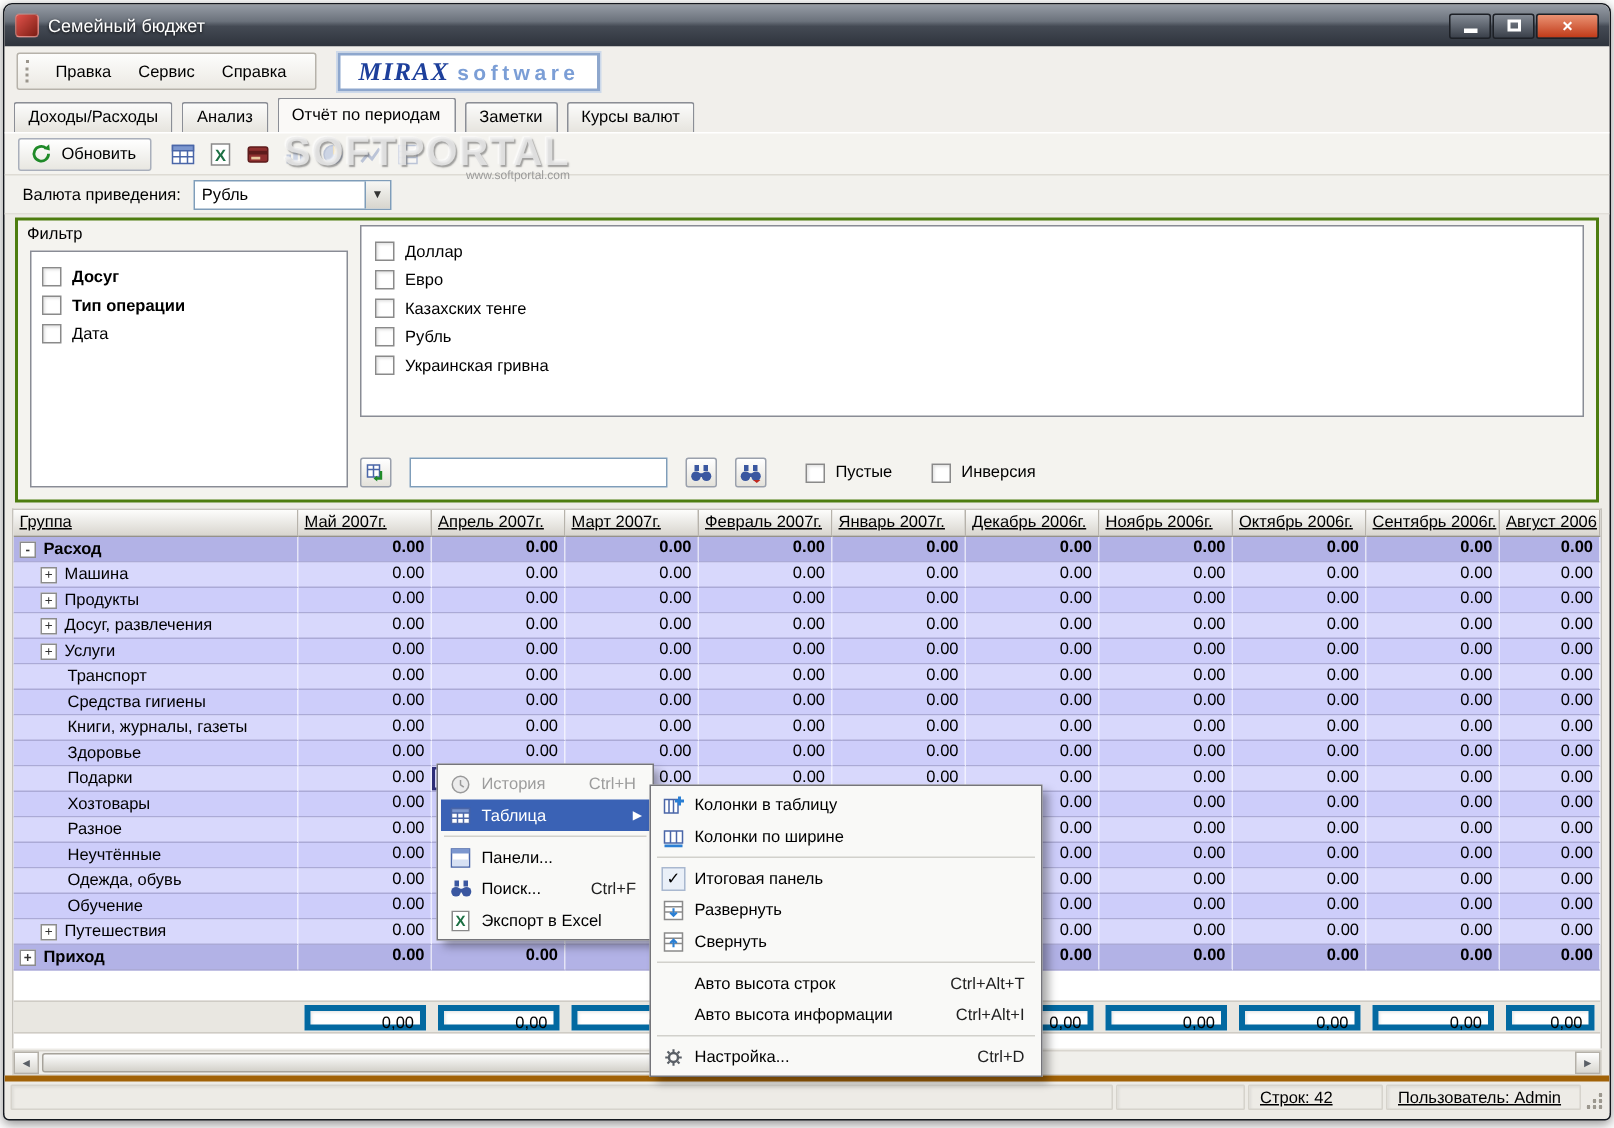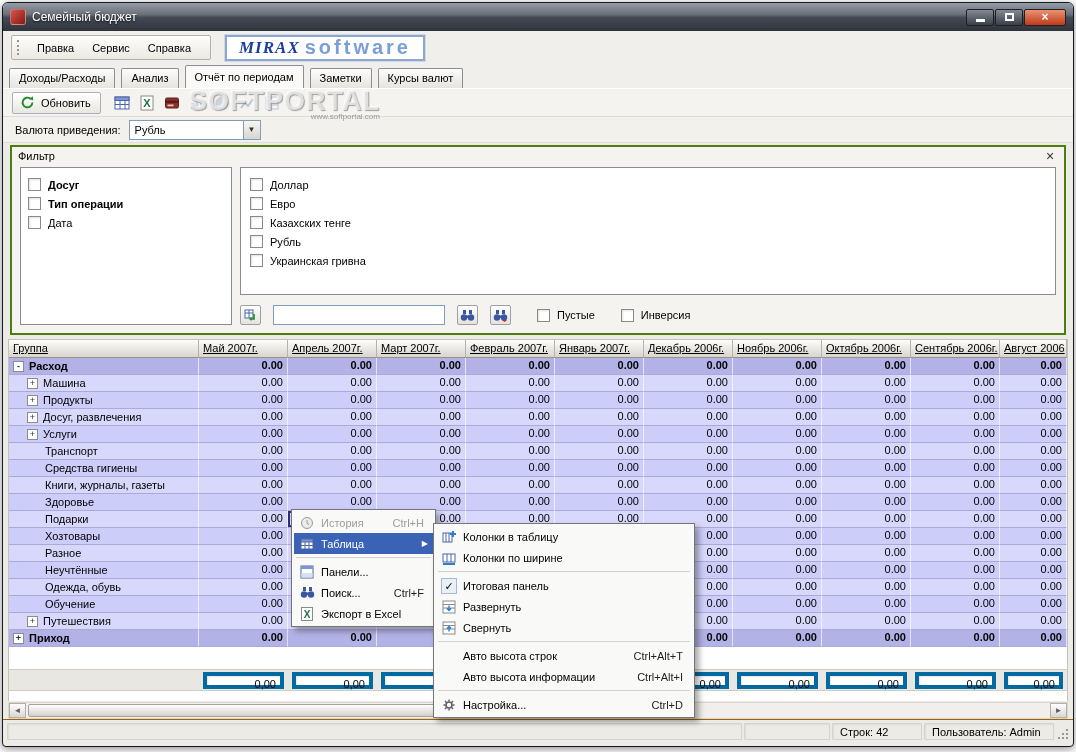--- a/index.html
+++ b/index.html
@@ -18,21 +18,21 @@
   .g-x { color:#fff; font-size:12px; font-weight:bold; line-height:10px; }
 
   
   .menurow { flex:0 0 33px; display:flex; align-items:center; padding:3px 8px; background:#f1efeb; }
   .menu-panel { display:flex; align-items:center; border:1px solid #b6b2aa; border-radius:2px; background:linear-gradient(#fdfdfc,#ebe9e3); height:25px; padding:0 10px 0 5px; }
   .grip { width:3px; height:15px; border-left:2px dotted #9a958c; margin-right:8px; }
   .menu-items { display:flex; }
   .menu-item { padding:4px 9px; cursor:default; }
   .logo-box { margin-left:14px; border:2px solid #8ea7cd; outline:1px solid #cdd9ea; background:#fff; height:26px; display:flex; align-items:center; padding:0 12px; }
   .logo-mirax { font-family:"Liberation Serif",serif; font-style:italic; font-weight:bold; font-size:17px; color:#1d3f9b; letter-spacing:1px; margin-right:5px; }
-  .logo-soft { font-size:20px; font-weight:bold; color:#7b9ed6; letter-spacing:3px; }
+  .logo-soft { font-size:14px; font-weight:bold; color:#7b9ed6; letter-spacing:3px; }
 
   
   .tabrow { flex:0 0 24px; display:flex; align-items:flex-end; padding:0 6px; background:#f1efeb; }
   .tab { height:20px; padding:3px 9px; border:1px solid #8b8e96; border-bottom:none; border-radius:2px 2px 0 0; background:linear-gradient(#fcfcfb,#e6e4de); margin-right:6px; white-space:nowrap; }
   .tab.active { height:23px; background:#faf9f7; position:relative; z-index:2; padding-top:5px; }
 
   
   .toolbar { flex:0 0 29px; display:flex; align-items:center; padding:2px 9px; background:#f4f3ef; border-top:1px solid #fff; border-bottom:1px solid #dedbd4; position:relative; }
   .tb-btn { display:flex; align-items:center; gap:5px; border:1px solid #a9afbb; border-radius:2px; background:linear-gradient(#ffffff,#e8e7e1); height:22px; padding:0 9px 0 5px; }
   .tb-icons { display:flex; gap:7px; margin-left:12px; align-items:center; }
@@ -46,21 +46,21 @@
   .currencyrow { flex:0 0 26px; display:flex; align-items:center; gap:8px; padding:2px 12px; background:#f2f1ed; border-bottom:1px solid #e1ded8; }
   .combo { width:132px; height:20px; border:1px solid #7f9db9; background:#fff; display:flex; align-items:center; }
   .combo-value { flex:1; padding:0 5px; }
   .combo-btn { width:17px; height:18px; border-left:1px solid #7f9db9; background:linear-gradient(#f7f7f4,#d7d5ce); text-align:center; font-size:8px; line-height:18px; color:#333; }
 
   
   .filterbox { flex:0 0 190px; margin:2px 7px 4px; border:2px solid #4d7c0f; background:#f4f3ef; position:relative; }
   .filter-head { display:flex; justify-content:space-between; align-items:center; padding:2px 6px; height:18px; }
   .filter-close { width:16px; text-align:center; font-size:14px; line-height:14px; color:#333; cursor:default; }
   .filter-left { position:absolute; left:8px; top:20px; width:212px; bottom:8px; border:1px solid #898c95; background:#fff; padding:7px 7px; }
-  .filter-right { position:absolute; left:228px; top:20px; right:8px; height:128px; border:1px solid #898c95; background:#fff; padding:7px 9px; }
+  .filter-right { position:absolute; left:228px; top:3px; right:8px; height:128px; border:1px solid #898c95; background:#fff; padding:7px 9px; }
   .check-row { display:flex; align-items:center; gap:7px; height:19px; }
   .checkbox { width:13px; height:13px; border:1px solid #8a8a8a; background:#fff; box-shadow:inset 1px 1px 2px rgba(0,0,0,.12); flex:0 0 13px; }
   .bold { font-weight:bold; }
   .search-row { position:absolute; left:228px; top:156px; right:8px; height:24px; display:flex; align-items:center; gap:12px; }
   .sbtn { width:21px; height:20px; border:1px solid #9aa0ac; border-radius:2px; background:linear-gradient(#ffffff,#e4e2db); display:flex; align-items:center; justify-content:center; }
   .search-input { width:172px; height:20px; border:1px solid #7f9db9; background:#fff; font-family:"Liberation Sans",sans-serif; font-size:11px; padding:0 3px; }
   .search-row .check-row { margin-left:14px; }
 
   
   .grid-area { flex:1; position:relative; margin:0 5px; background:#fff; border:1px solid #c5c2bb; border-bottom:none; overflow:hidden; }
@@ -78,21 +78,21 @@
   .expander { width:11px; height:11px; flex:0 0 11px; border:1px solid #8c8c8c; background:#fff; font-size:9px; line-height:9px; text-align:center; color:#333; }
   .expander.ind1 { margin-left:14px; }
   .ind2 { width:27px; flex:0 0 27px; }
   .summary-row { position:absolute; left:0; right:0; bottom:10px; height:22px; background:#e9e7e1; border-top:1px solid #cfccc5; border-bottom:1px solid #cfccc5; align-items:center; }
   .sum-box { margin:2px 4px; height:17px; border:4px solid #0369a1; background:#fff; text-align:right; padding:2px 4px; line-height:12px; box-shadow:inset 1px 1px 2px rgba(0,0,0,.1); }
 
   
   .hscroll { flex:0 0 17px; margin:1px 5px 0; display:flex; background:#f0efeb; border:1px solid #d9d6cf; }
   .scroll-btn { width:17px; height:100%; background:linear-gradient(#fefefe,#d9d7d0); border:1px solid #b4b0a8; color:#5a5f66; font-size:8px; display:flex; align-items:center; justify-content:center; }
   .scroll-thumb { width:590px; margin:1px 2px; background:linear-gradient(#fdfdfd,#d3d1ca); border:1px solid #a6a29a; border-radius:2px; }
-  .statusbar { flex:0 0 23px; display:flex; align-items:center; gap:2px; background:#edebe6; border-top:1px solid #a16207; padding:2px 4px; }
+  .statusbar { flex:0 0 23px; display:flex; align-items:center; gap:2px; background:#edebe6; border-top:4px solid #a16207; padding:2px 4px;text-decoration:underline; }
   .sb-panel { height:17px; border:1px solid #d6d3cc; border-radius:1px; box-shadow:inset 1px 1px 2px rgba(0,0,0,.07); padding:2px 7px; white-space:nowrap; }
   .sb-main { flex:1; }
   .sb-mid { width:86px; }
   .sb-rows { width:90px; }
   .sb-user { width:130px; }
   .resize-grip { width:13px; height:13px; align-self:flex-end; background:
       radial-gradient(circle at 3px 11px,#9b978e 1.2px,transparent 1.4px),
       radial-gradient(circle at 7px 11px,#9b978e 1.2px,transparent 1.4px),
       radial-gradient(circle at 11px 11px,#9b978e 1.2px,transparent 1.4px),
       radial-gradient(circle at 7px 7px,#9b978e 1.2px,transparent 1.4px),

